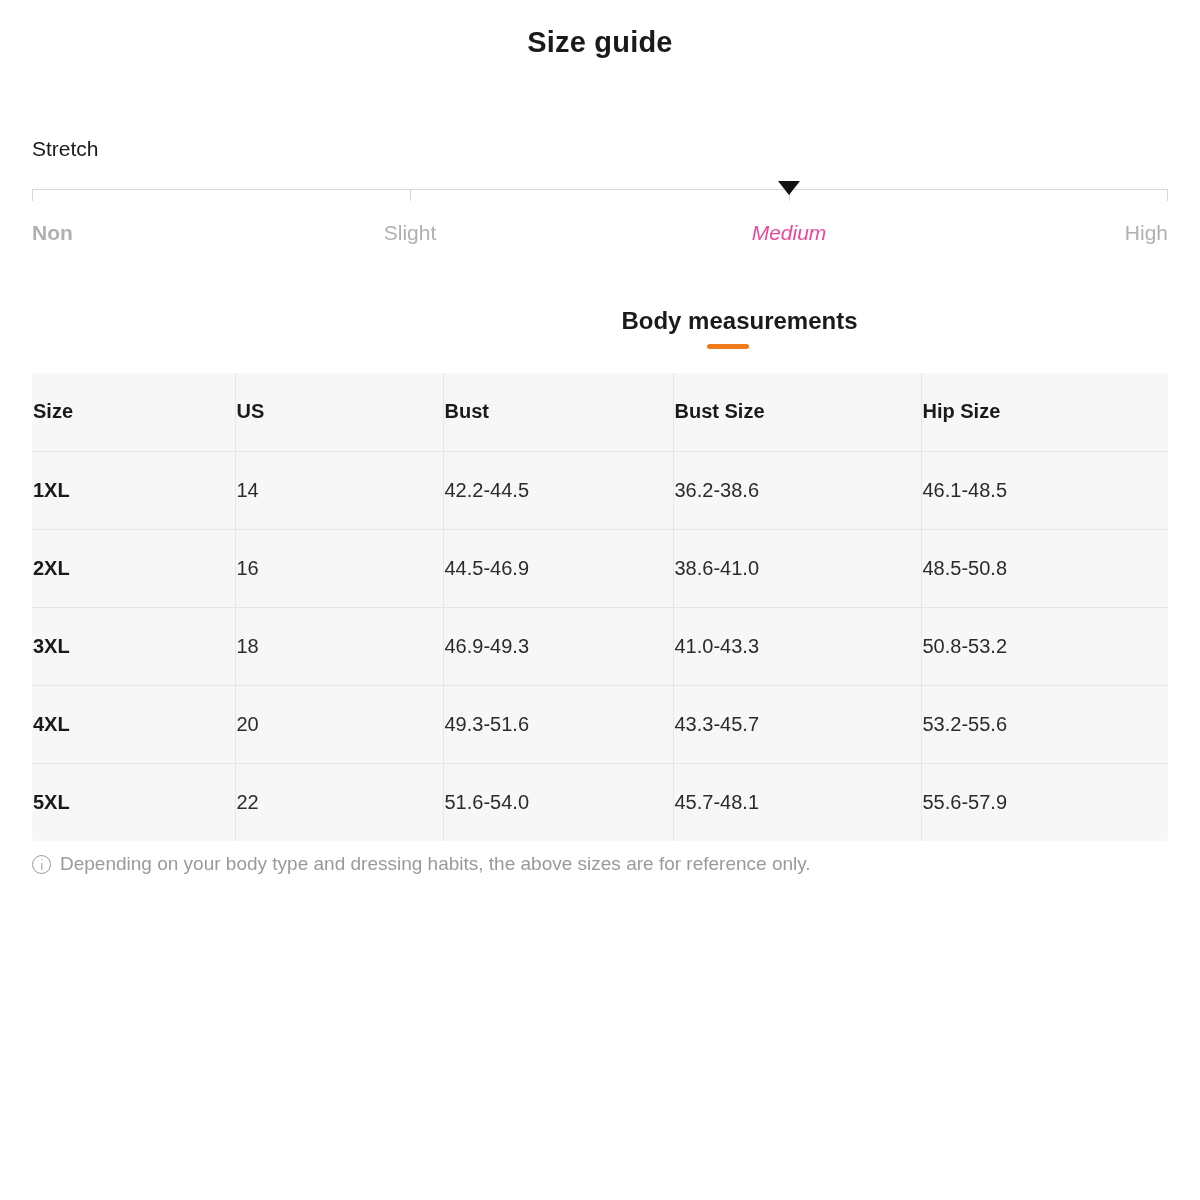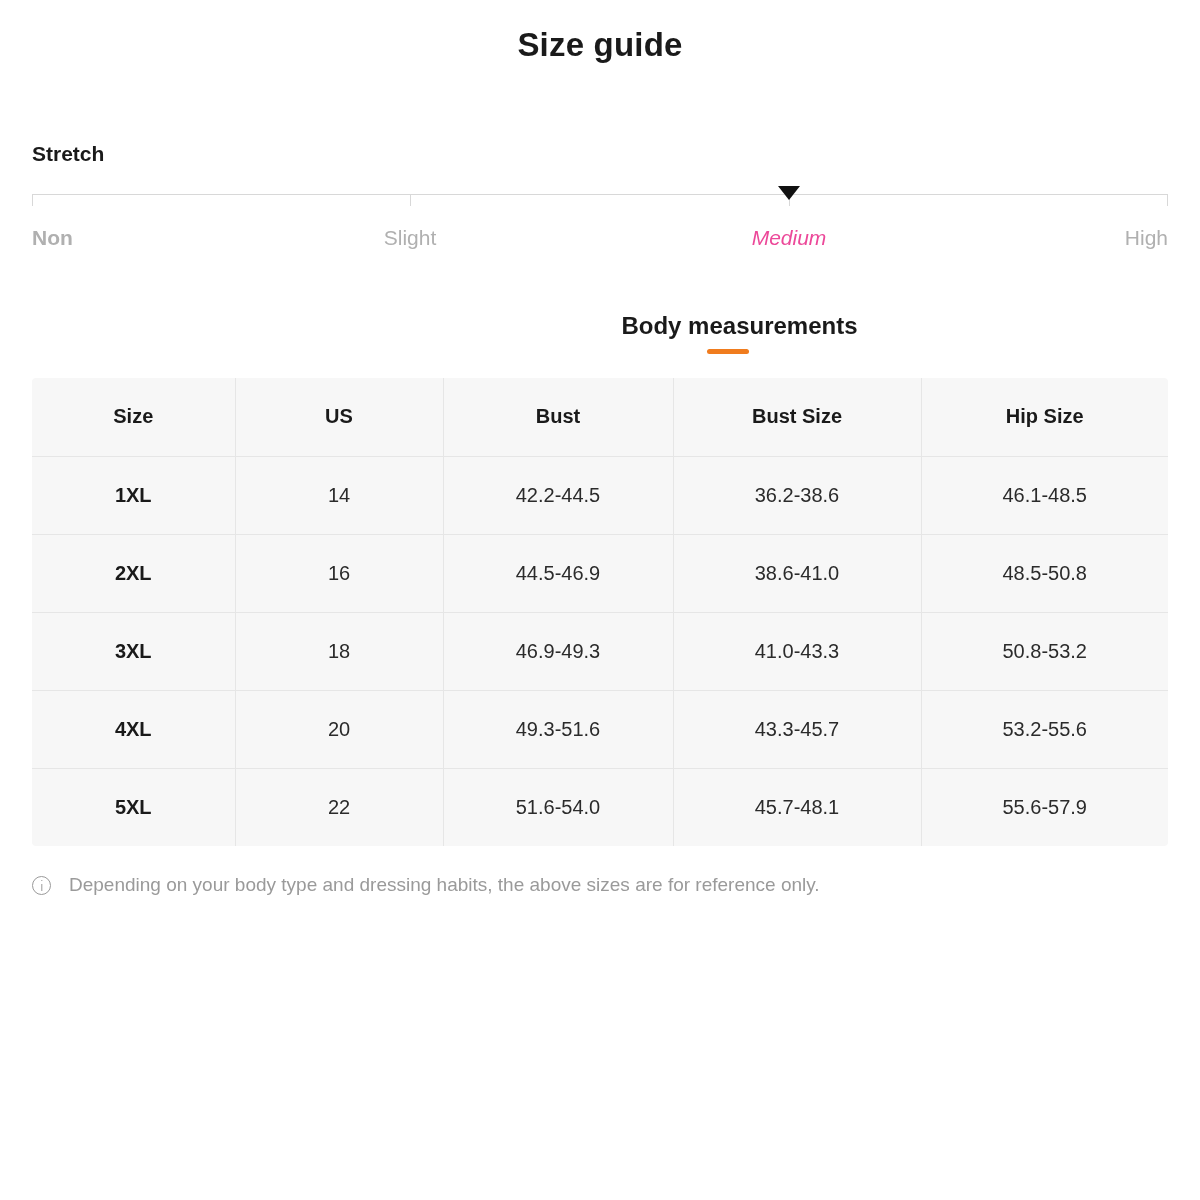--- a/index.html
+++ b/index.html
@@ -17,35 +17,35 @@
     position: relative;
     width: 1200px;
     height: 1200px;
     background: #ffffff;
     overflow: hidden;
   }
 
   
   .title {
     text-align: center;
-    font-size: 33px;
+    font-size: 29px;
     font-weight: bold;
     color: #1a1a1a;
     padding-top: 26px;
     letter-spacing: 0.2px;
   }
 
   
   .stretch-section {
     margin: 0 32px;
     padding-top: 78px;
   }
   .stretch-label {
     font-size: 21px;
-    font-weight: bold;
+    font-weight: normal;
     color: #1a1a1a;
     margin-bottom: 28px;
   }
 
   .scale-wrap {
     position: relative;
     width: 1136px;
     height: 66px;
   }
   .scale-line {
@@ -136,21 +136,21 @@
     background: #f7f7f7;
     border-radius: 4px;
     overflow: hidden;
   }
   table {
     border-collapse: collapse;
     width: 100%;
     table-layout: fixed;
   }
   th, td {
-    text-align: center;
+    text-align: left;
     font-size: 20px;
     color: #2b2b2b;
     height: 78px;
     border-right: 1px solid #e6e6e6;
     border-bottom: 1px solid #e6e6e6;
     font-weight: normal;
   }
   thead th {
     font-weight: bold;
     font-size: 20px;
@@ -164,24 +164,24 @@
   tbody tr:last-child > td { border-bottom: none; }
 
   col.c-size { width: 203px; }
   col.c-us   { width: 208px; }
   col.c-bust { width: 230px; }
   col.c-waist{ width: 248px; }
   col.c-hip  { width: 247px; }
 
   
   .footnote {
-    margin: 28px 32px 0 32px;
+    margin: 12px 32px 0 32px;
     display: flex;
     align-items: center;
-    gap: 18px;
+    gap: 9px;
     font-size: 19px;
     color: #9a9a9a;
   }
   .info-icon {
     flex: 0 0 auto;
     width: 19px;
     height: 19px;
     border: 1.4px solid #9a9a9a;
     border-radius: 50%;
     position: relative;

